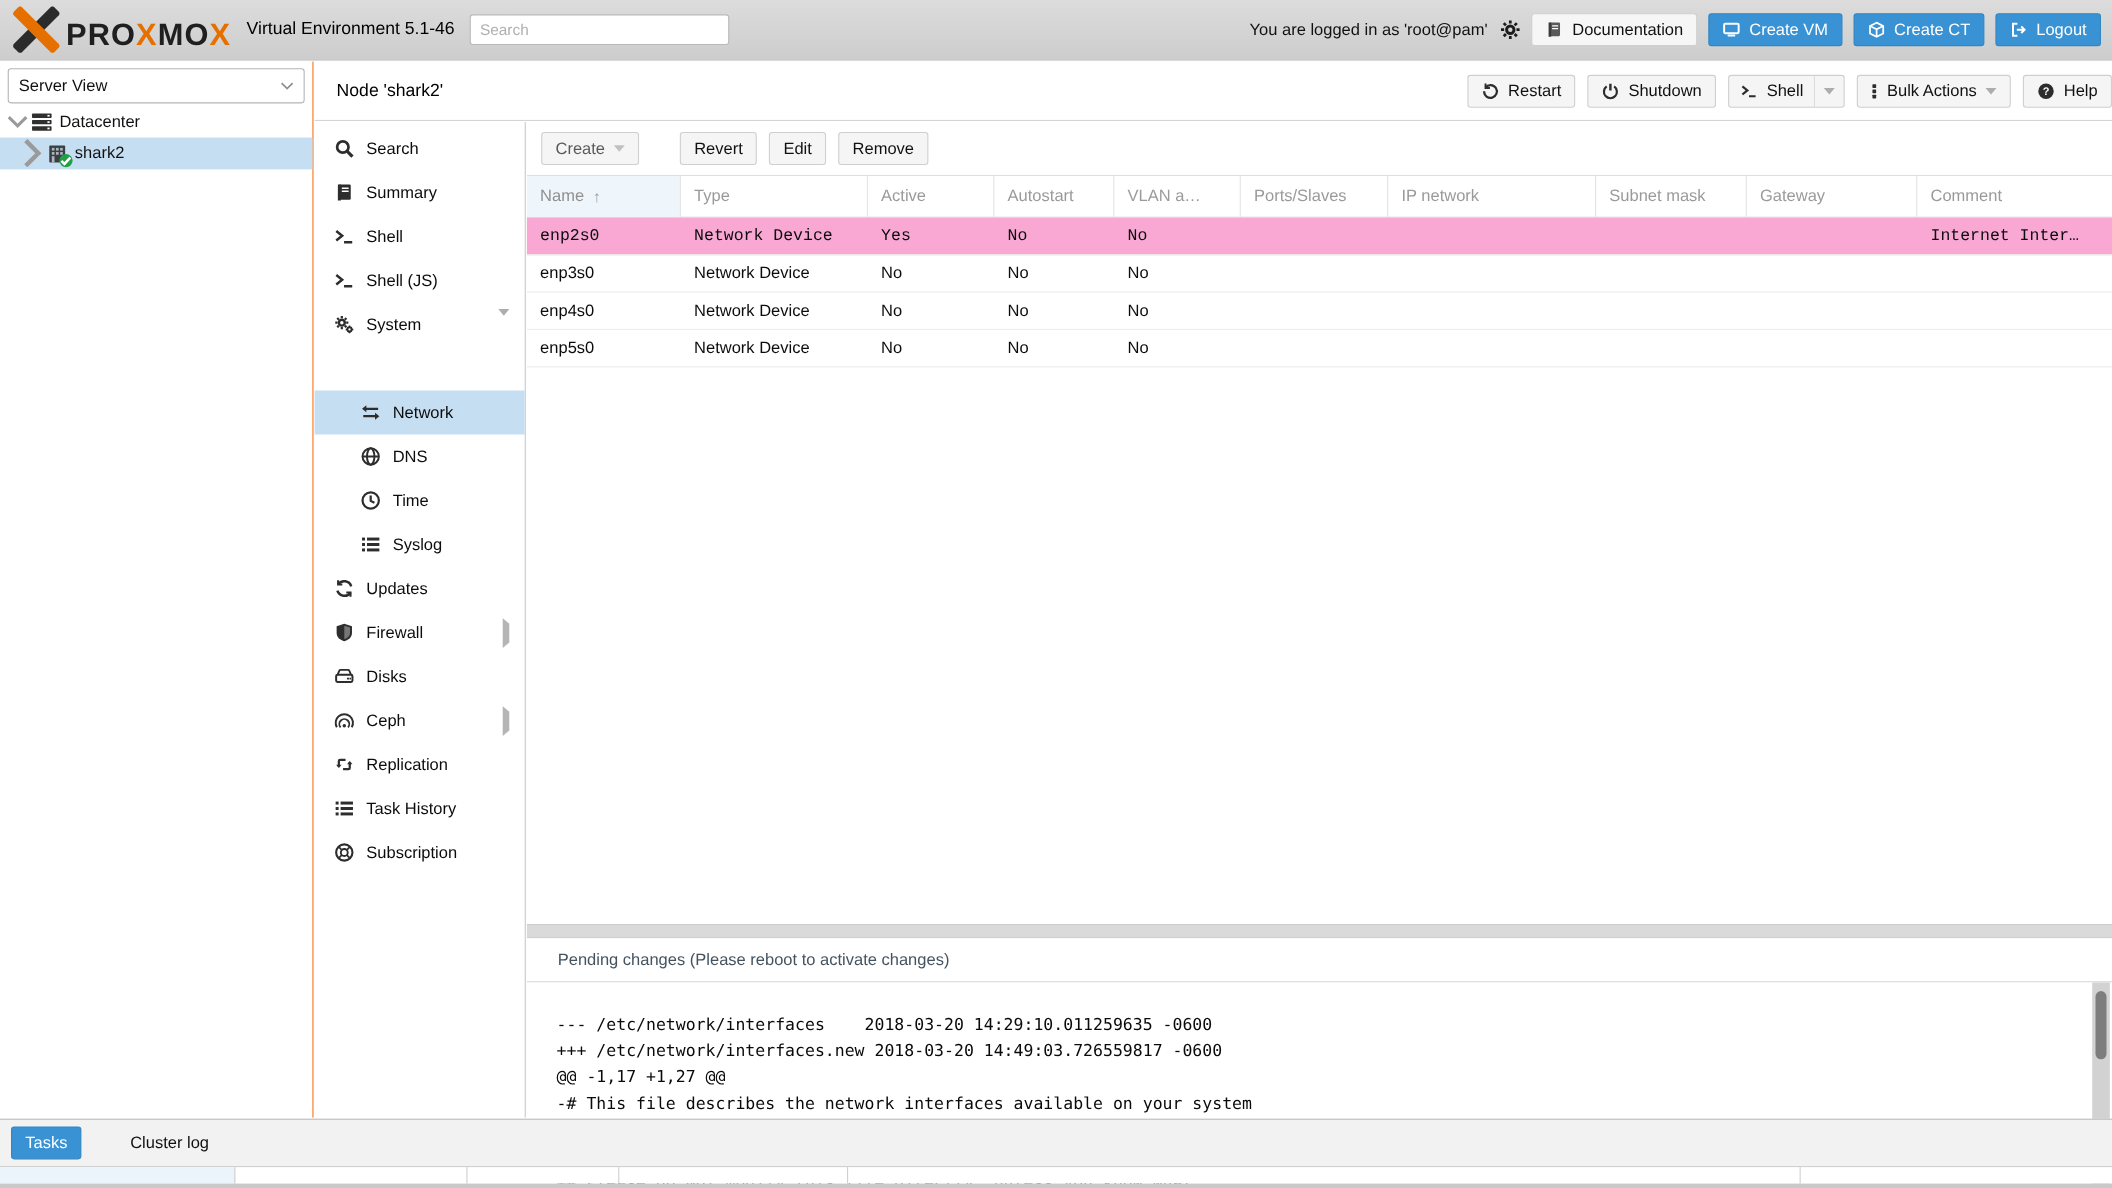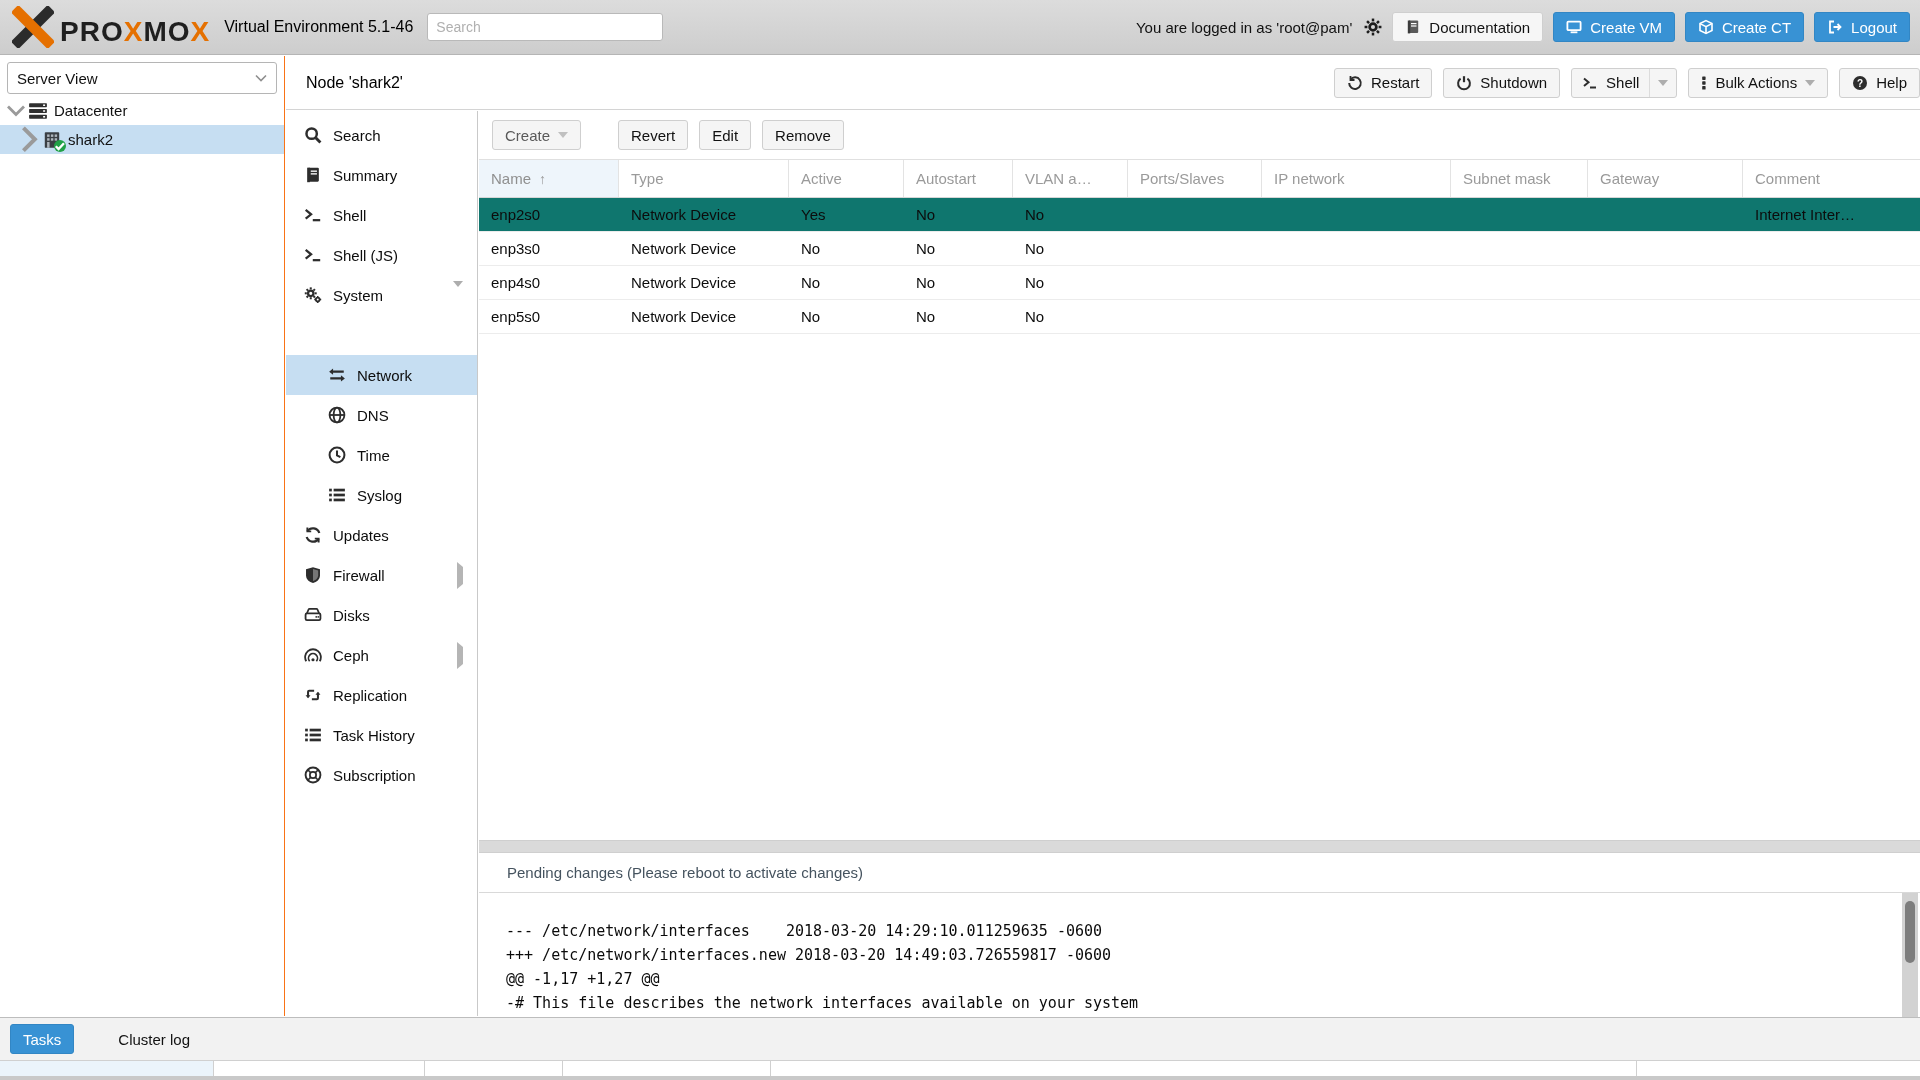--- a/index.html
+++ b/index.html
@@ -72,21 +72,21 @@
   .content { position:absolute; left:479px; top:111px; width:1441px; height:905px; background:#fff; }
   .toolbar { height:49px; display:flex; align-items:center; gap:11px; padding-left:13px;
     border-bottom:1px solid #e0e0e0; }
   .toolbar .gap { width:15px; }
 
   .grid-header { display:flex; height:38px; border-bottom:1px solid #d6d6d6; font-size:15px; color:#9a9a9a; }
   .gh-cell { display:flex; align-items:center; padding-left:12px; border-right:1px solid #e3e3e3; cursor:pointer; }
   .gh-cell.sorted { background:#eef5fb; color:#8f8f8f; }
   .sort-arrow { margin-left:8px; color:#9a9a9a; font-size:14px; }
   .grid-row { display:flex; height:34px; border-bottom:1px solid #ececec; font-size:15px; color:#0c0c0c; cursor:pointer; }
-  .grid-row.selected { background:#0f766e; }
+  .grid-row.selected { background:#f9a8d4;font-family:Liberation Mono, monospace; }
   .gc { display:flex; align-items:center; padding-left:12px; overflow:hidden; white-space:nowrap; }
   .gc.comment { justify-content:flex-start; }
 
   .c0{width:140px} .c1{width:170px} .c2{width:115px} .c3{width:109px} .c4{width:115px}
   .c5{width:134px} .c6{width:189px} .c7{width:137px} .c8{width:155px} .c9{width:177px; border-right:none;}
 
   .grid-body-rest { height:506px; }
 
   .splitter { height:13px; background:#dadada; border-top:1px solid #cfcfcf; border-bottom:1px solid #cfcfcf; cursor:row-resize; }
 

